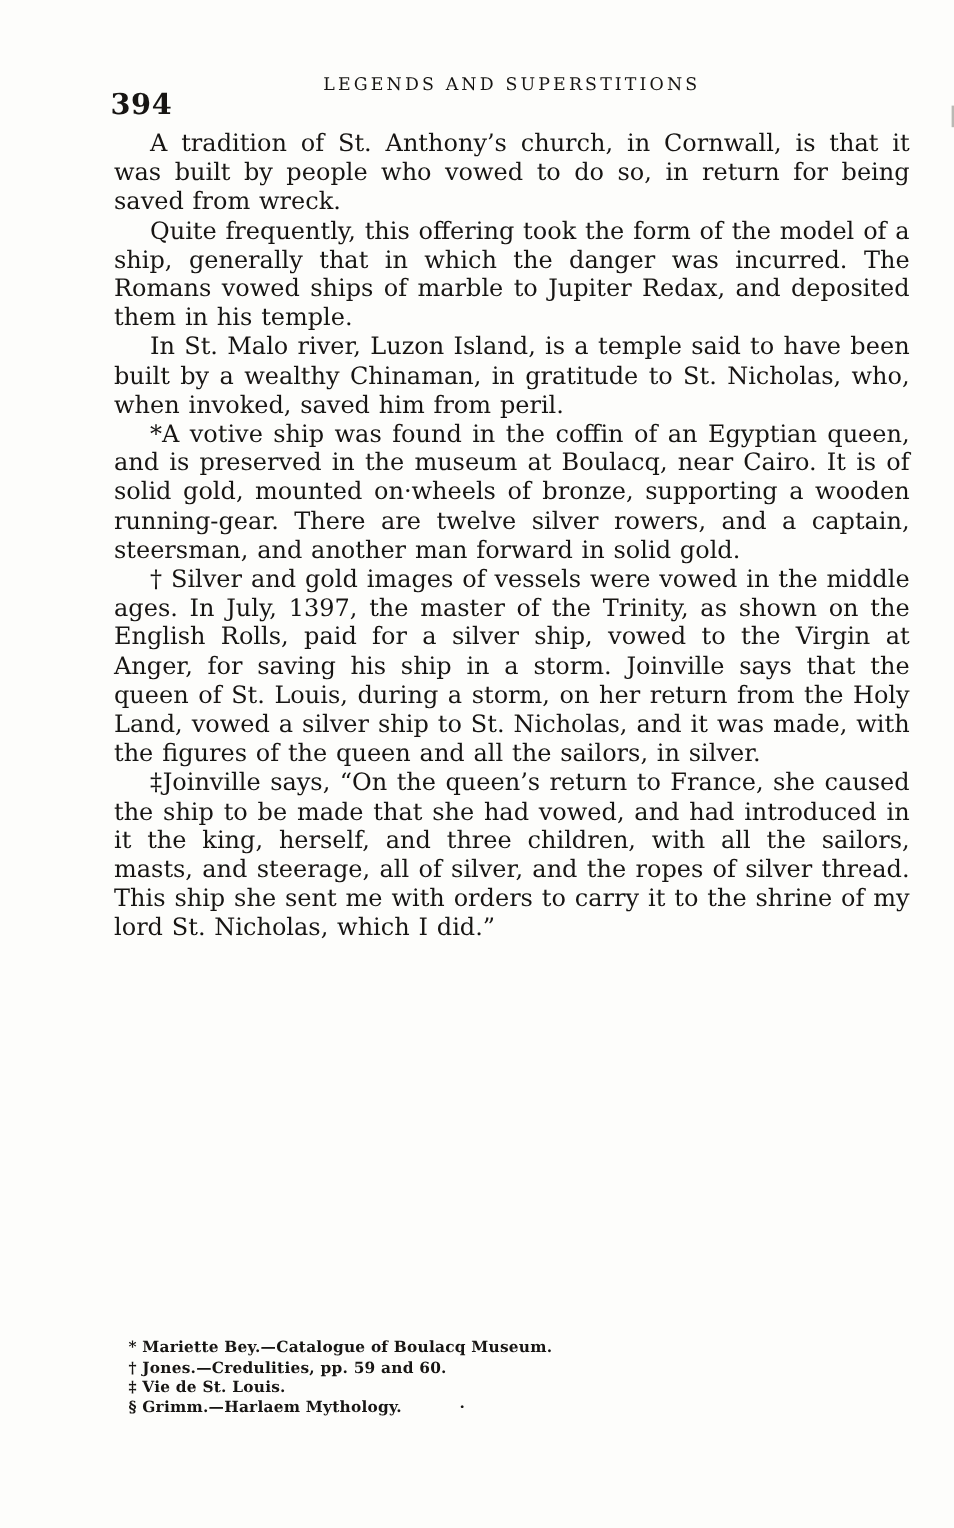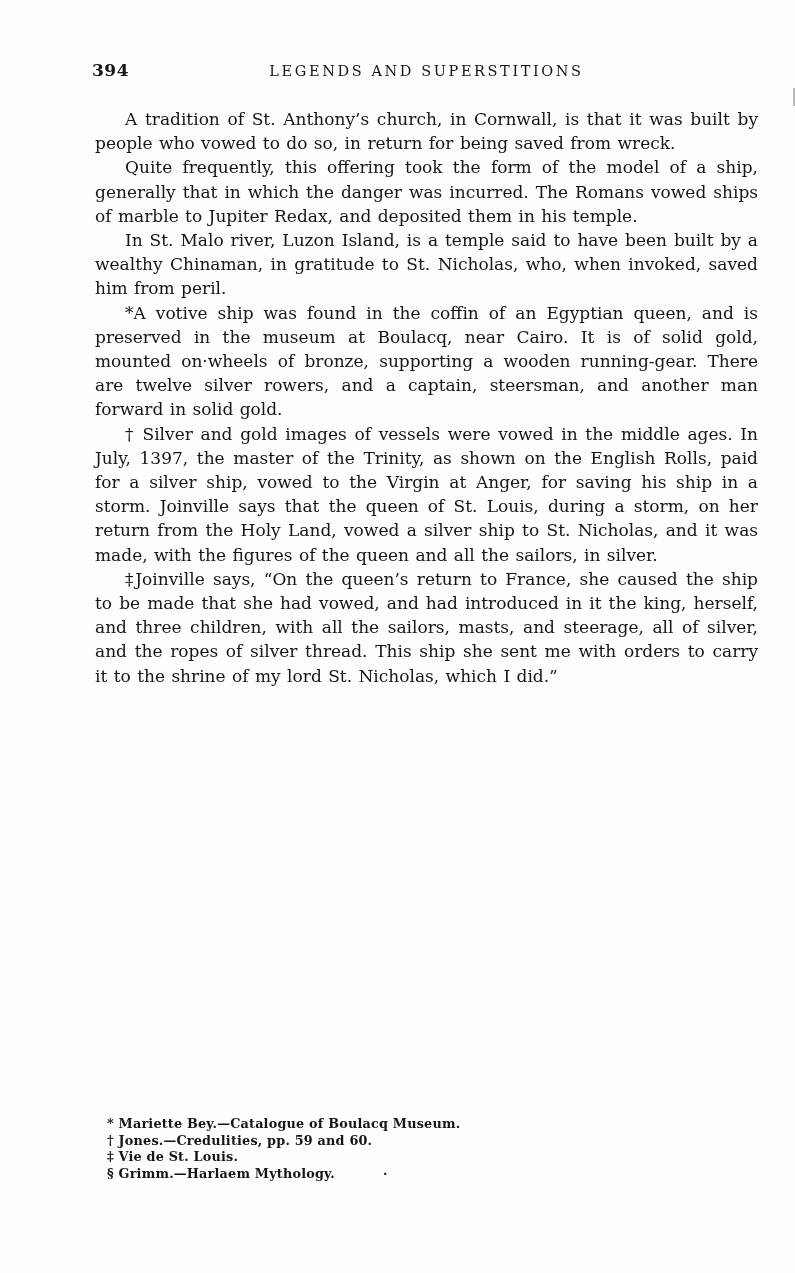--- a/index.html
+++ b/index.html
@@ -20,40 +20,40 @@
   .header-row {
     position: absolute;
     top: 60px;
     left: 95px;
     width: 663px;
     height: 26px;
   }
   .page-number {
     position: absolute;
     left: -3px;
-    top: 0;
-    font-size: 17px;
+    top: 12px;
+    font-size: 24px;
     font-weight: bold;
     letter-spacing: 0.5px;
   }
   .running-header {
     text-align: center;
     font-size: 14.5px;
     font-weight: normal;
     letter-spacing: 2.6px;
     padding-top: 3px;
     white-space: nowrap;
   }
   .body-text {
     position: absolute;
     top: 107px;
     left: 95px;
     width: 663px;
     text-align: justify;
-    font-size: 17px;
+    font-size: 20px;
     line-height: 24.2px;
     word-spacing: 1px;
   }
   .body-text p {
     margin: 0;
     text-indent: 30px;
   }
   .footnotes {
     position: absolute;
     top: 1116px;

